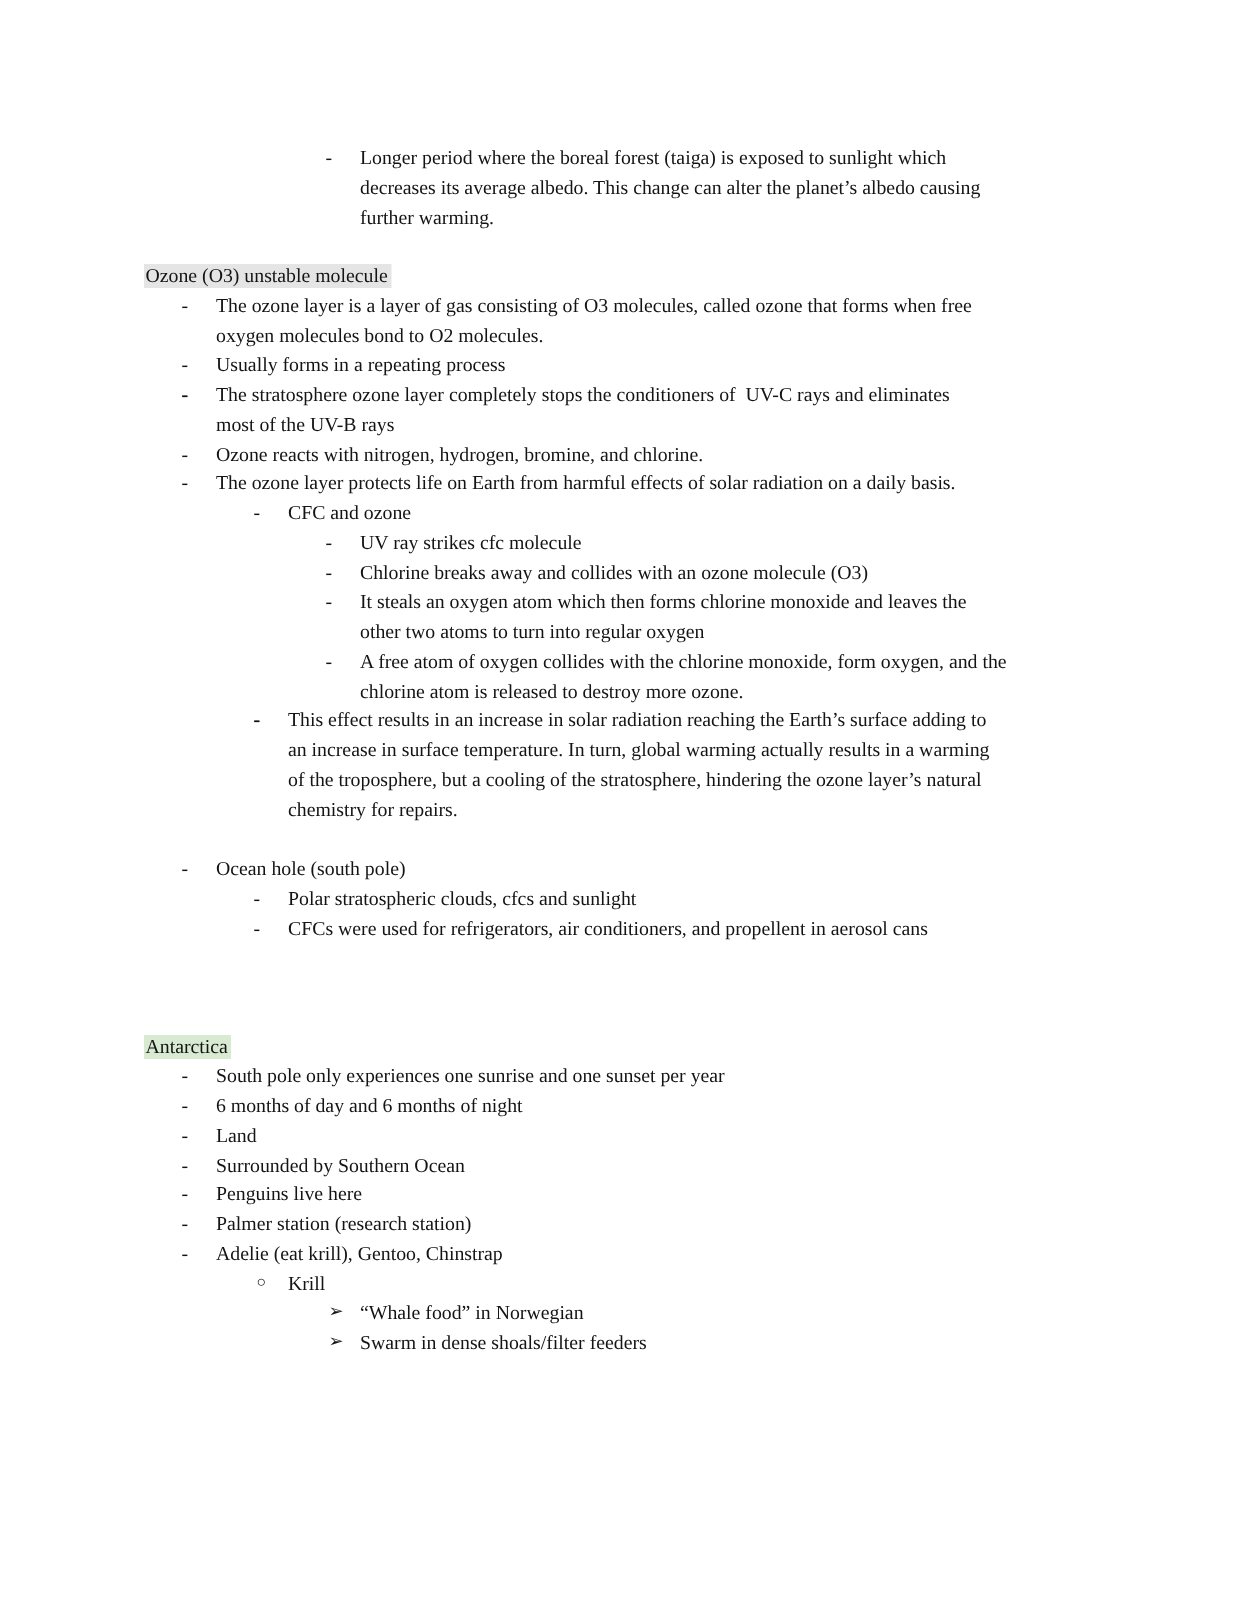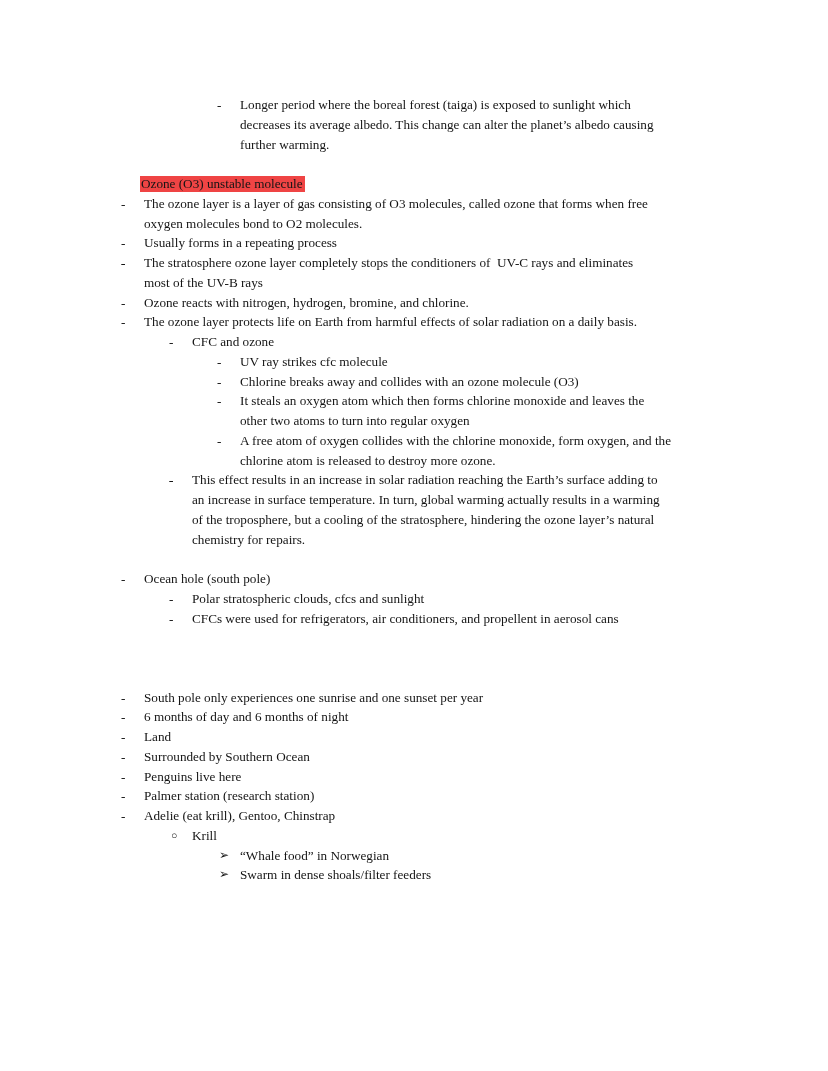--- a/index.html
+++ b/index.html
@@ -35,21 +35,21 @@
   .spacer { }
 </style>
 </head>
 <body>
 
 <div class="page" style="background: rgb(255, 255, 255); color: rgb(20, 20, 20);">
     <div class="block bullet level-3"><span class="marker marker-dash">-</span><span class="btext"><span>Longer period where the boreal forest (taiga) is exposed to sunlight which
 decreases its average albedo. This change can alter the planet’s albedo causing
 further warming.</span></span></div>
     <div class="block spacer" style="height: 19.75px;"></div>
-    <div class="block heading"><span class="highlight" style="background: #ef4444; margin-left: 44px;">Ozone (O3) unstable molecule</span></div>
+    <div class="block heading"><span class="highlight" style="background: #e5e5e5;">Ozone (O3) unstable molecule</span></div>
     <div class="block bullet level-1"><span class="marker marker-dash">-</span><span class="btext"><span>The ozone layer is a layer of gas consisting of O3 molecules, called ozone that forms when free
 oxygen molecules bond to O2 molecules.</span></span></div>
     <div class="block bullet level-1"><span class="marker marker-dash">-</span><span class="btext"><span>Usually forms in a repeating process</span></span></div>
     <div class="block bullet level-1"><span class="marker marker-dash">-</span></div>
     <div class="block bullet level-1"><span class="marker marker-dash">-</span><span class="btext"><span>The stratosphere ozone layer </span><span class="u">completely stops</span><span> the conditioners of  </span><span class="b">UV-C rays</span><span> and </span><span class="u">eliminates
 most</span><span> of the </span><span class="b">UV-B rays</span></span></div>
     <div class="block bullet level-1"><span class="marker marker-dash">-</span><span class="btext"><span>Ozone reacts with nitrogen, hydrogen, bromine, and chlorine.</span></span></div>
     <div class="block bullet level-1"><span class="marker marker-dash">-</span><span class="btext"><span>The ozone layer protects life on Earth from harmful effects of solar radiation on a daily basis.</span></span></div>
     <div class="block bullet level-2"><span class="marker marker-dash">-</span><span class="btext"><span>CFC and ozone</span></span></div>
     <div class="block bullet level-3"><span class="marker marker-dash">-</span><span class="btext"><span>UV ray strikes cfc molecule</span></span></div>
@@ -61,20 +61,21 @@
     <div class="block bullet level-2"><span class="marker marker-dash">-</span></div>
     <div class="block bullet level-2"><span class="marker marker-dash">-</span><span class="btext"><span>This effect results in an increase in solar radiation reaching the Earth’s surface adding to
 an increase in surface temperature. In turn, global warming actually results in a warming
 of the troposphere, but a cooling of the stratosphere, hindering the ozone layer’s natural
 chemistry for repairs.</span></span></div>
     <div class="block spacer" style="height: 19.75px;"></div>
     <div class="block bullet level-1"><span class="marker marker-dash">-</span><span class="btext"><span>Ocean hole (south pole)</span></span></div>
     <div class="block bullet level-2"><span class="marker marker-dash">-</span><span class="btext"><span>Polar stratospheric clouds, cfcs and sunlight</span></span></div>
     <div class="block bullet level-2"><span class="marker marker-dash">-</span><span class="btext"><span>CFCs were used for refrigerators, air conditioners, and propellent in aerosol cans</span></span></div>
     <div class="block spacer" style="height: 59.25px;"></div>
+    <div class="block heading"><span class="highlight" style="background: rgb(217, 234, 211);">Antarctica</span></div>
     <div class="block bullet level-1"><span class="marker marker-dash">-</span><span class="btext"><span>South pole only experiences one sunrise and one sunset per year</span></span></div>
     <div class="block bullet level-1"><span class="marker marker-dash">-</span><span class="btext"><span>6 months of day and 6 months of night</span></span></div>
     <div class="block bullet level-1"><span class="marker marker-dash">-</span><span class="btext"><span>Land</span></span></div>
     <div class="block bullet level-1"><span class="marker marker-dash">-</span><span class="btext"><span>Surrounded by Southern Ocean</span></span></div>
     <div class="block bullet level-1"><span class="marker marker-dash">-</span><span class="btext"><span>Penguins live here</span></span></div>
     <div class="block bullet level-1"><span class="marker marker-dash">-</span><span class="btext"><span>Palmer station (research station)</span></span></div>
     <div class="block bullet level-1"><span class="marker marker-dash">-</span><span class="btext"><span>Adelie (eat krill), Gentoo, Chinstrap</span></span></div>
     <div class="block bullet level-2"><span class="marker marker-circle">○</span><span class="btext"><span>Krill</span></span></div>
     <div class="block bullet level-3"><span class="marker marker-arrow">➢</span><span class="btext"><span>“Whale food” in Norwegian</span></span></div>
     <div class="block bullet level-3"><span class="marker marker-arrow">➢</span><span class="btext"><span>Swarm in dense shoals/filter feeders</span></span></div>

